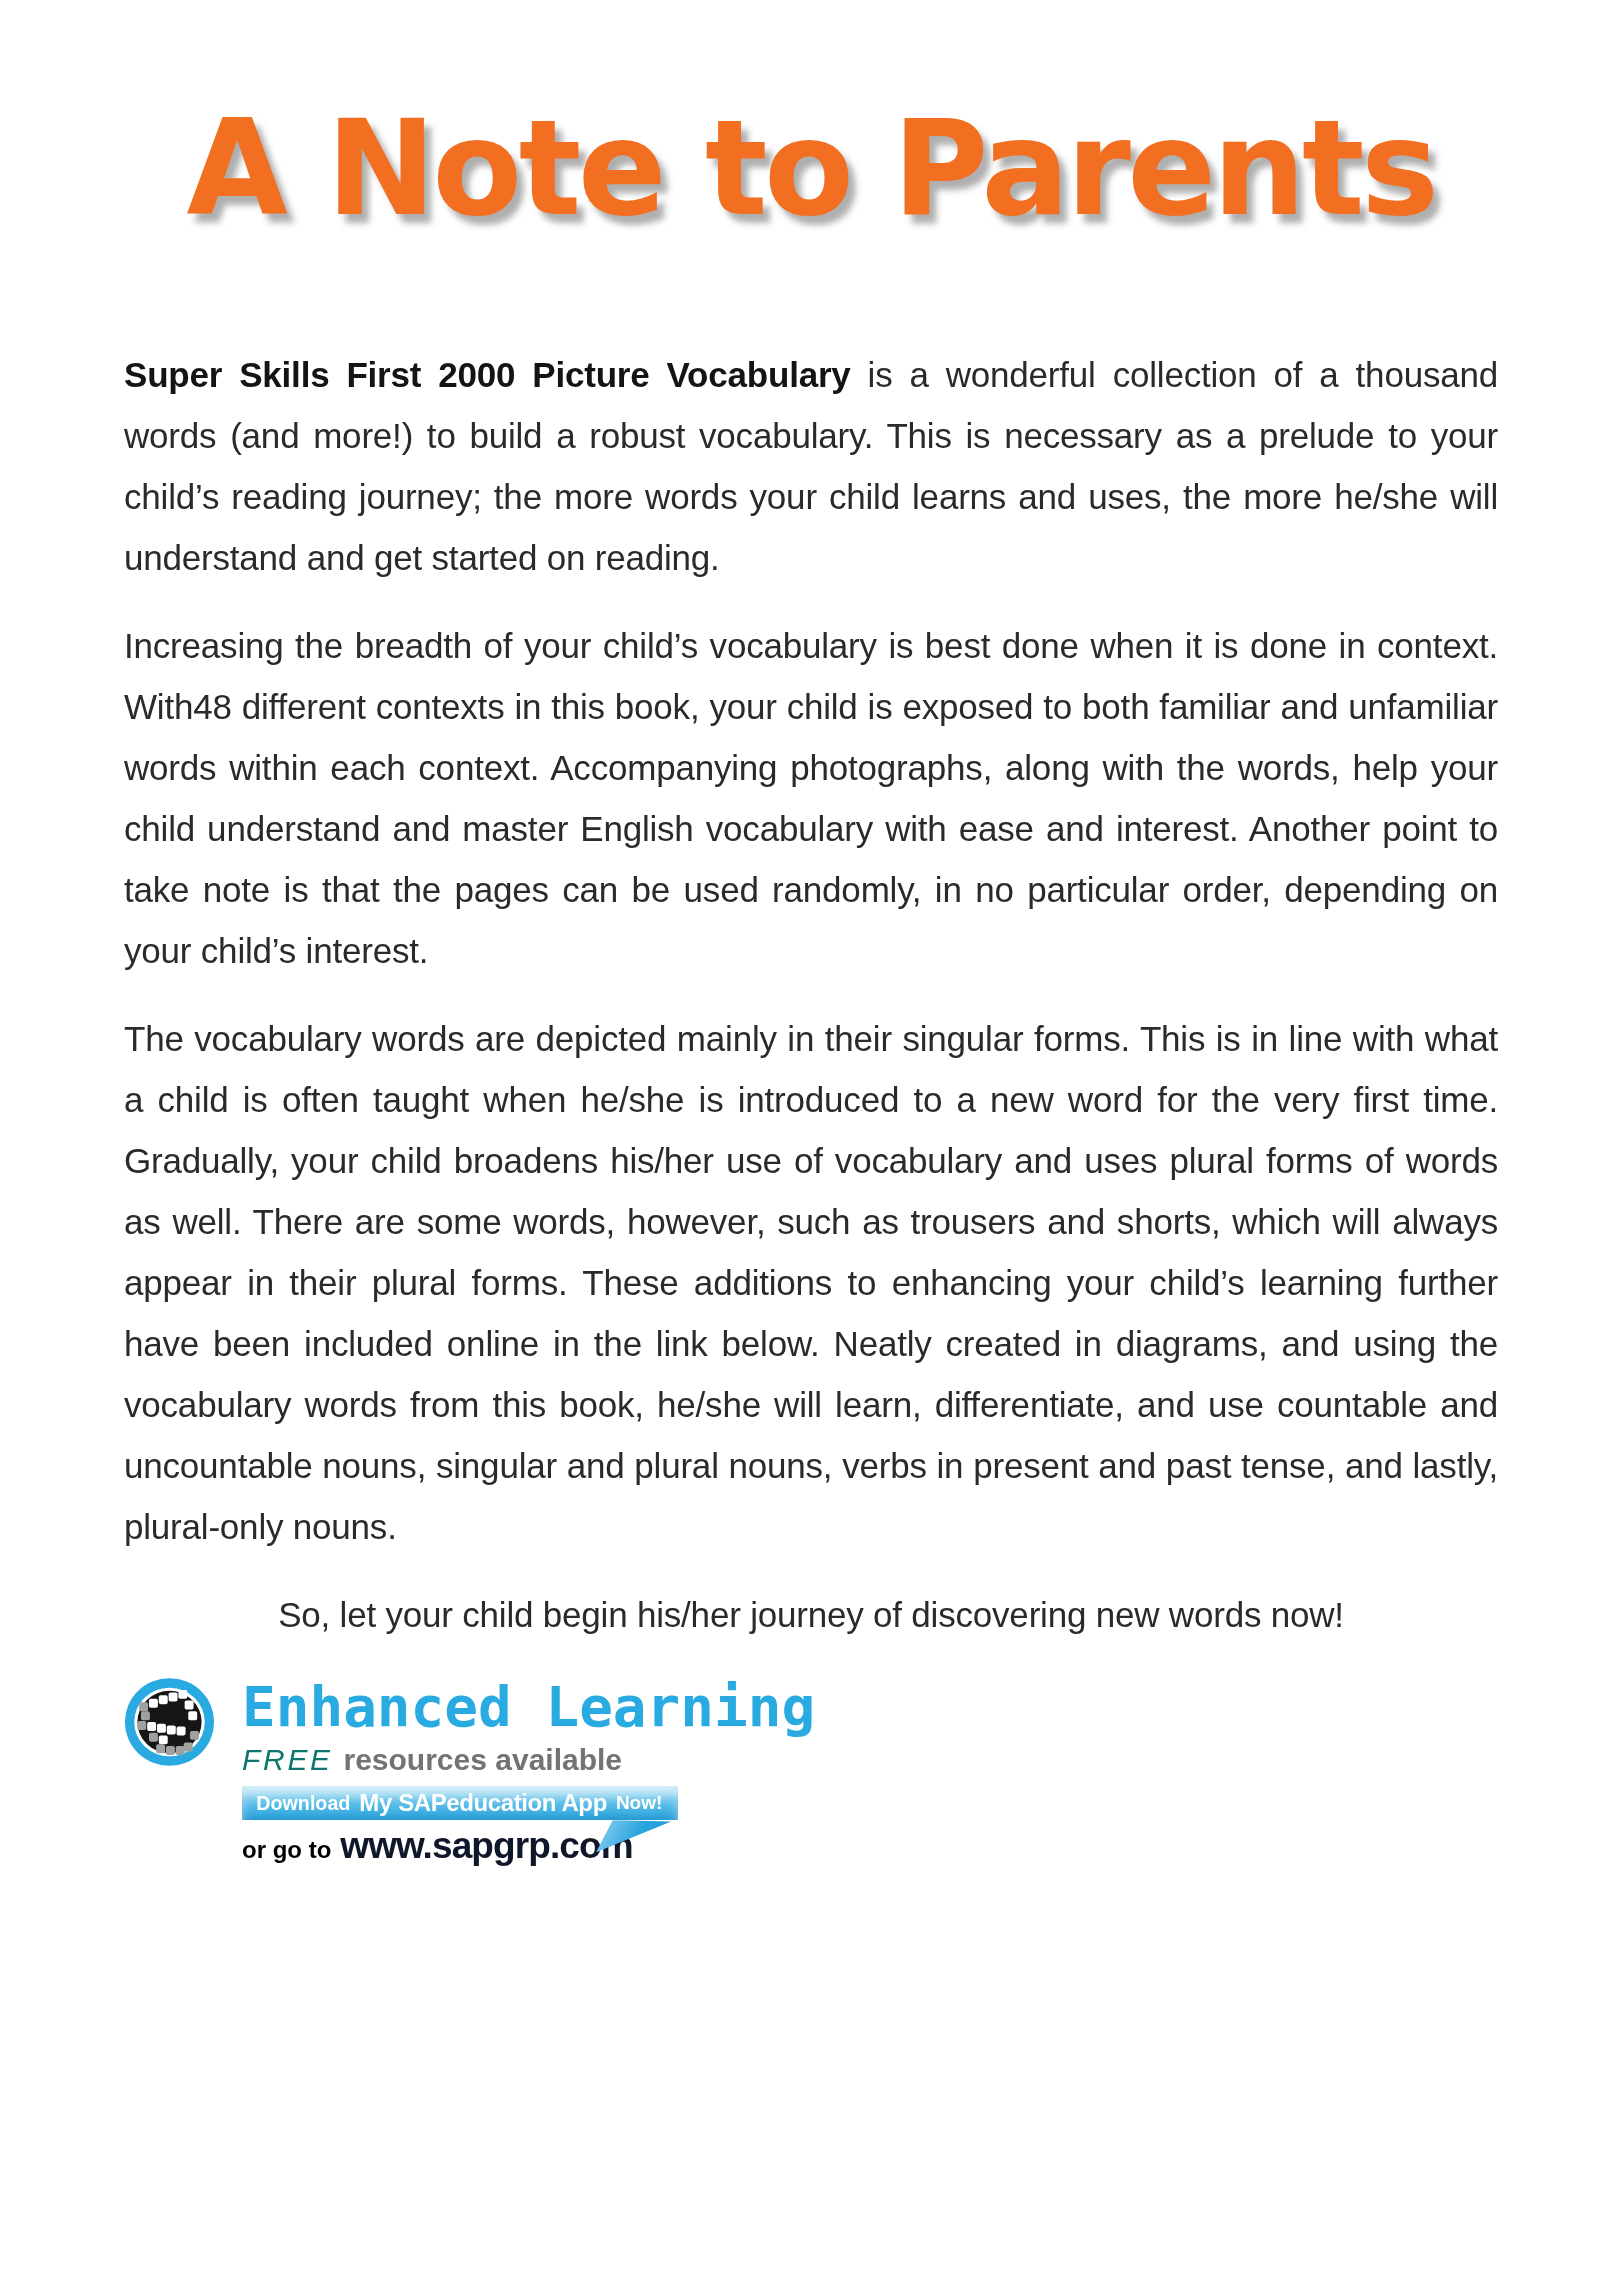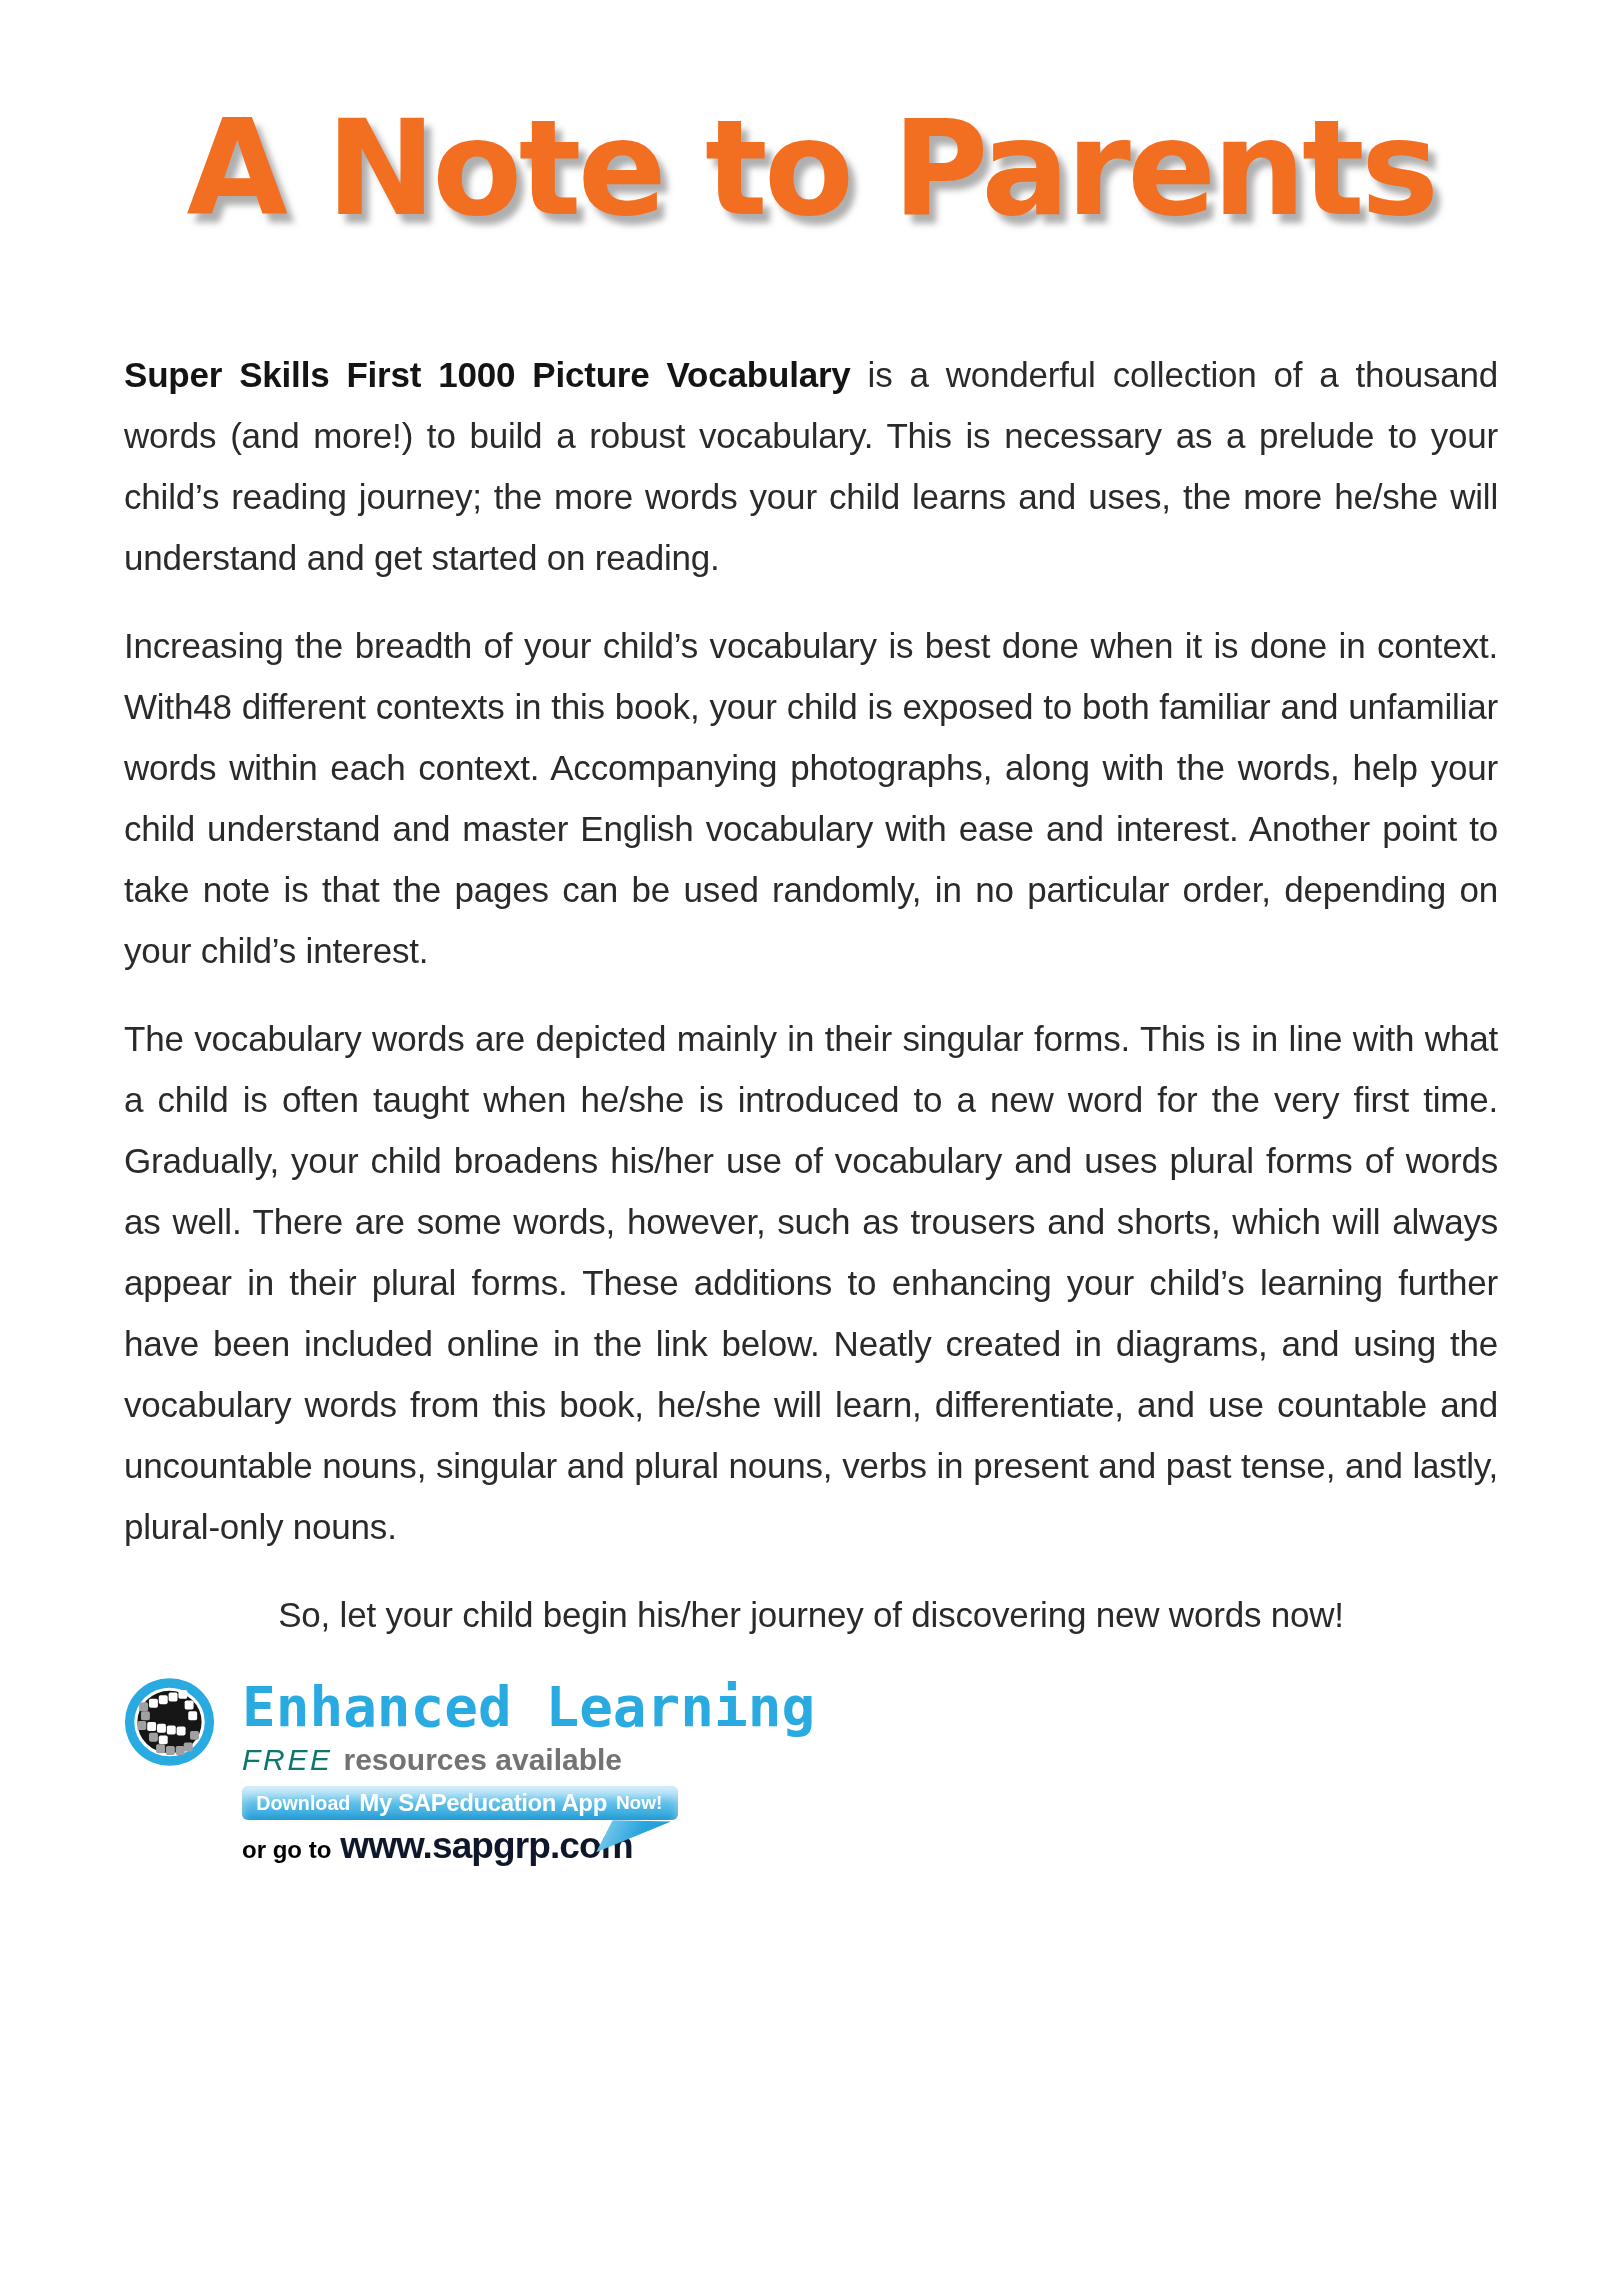--- a/index.html
+++ b/index.html
@@ -67,21 +67,21 @@
   }
   .free-rest{color:#737373;font-weight:bold;}
   .dl-banner{
     position:relative;
     display:inline-flex;
     align-items:center;
     gap:9px;
     margin-top:9px;
     height:34px;
     padding:0 16px 0 14.3px;
-    border-radius:6px;
+    border-radius:0;
     background:linear-gradient(180deg,#a9ddf4 0%,#5fc0ea 48%,#2aa5de 100%);
     box-shadow:inset 0 9px 10.7px rgba(255,255,255,0.55), inset 0 -3.6px 7.2px rgba(0,90,140,0.18);
     white-space:nowrap;
   }
   .dl-pre{color:#ffffff;font-weight:bold;font-size:19.7px;}
   .dl-main{color:#ffffff;font-weight:bold;font-size:24px;letter-spacing:-0.4px;}
   .dl-post{color:#ffffff;font-weight:bold;font-size:19px;}
   .bubble-tail{
     position:absolute;
     right:7.2px;
@@ -104,21 +104,21 @@
   }
 </style>
 </head>
 <body>
 
 <div class="page">
 
   <h1 class="title">A Note to Parents</h1>
 
   <section class="body-text">
-    <p><span class="lead-bold">Super Skills First 1000 Picture Vocabulary</span><span> is a wonderful collection of a thousand words (and more!) to build a robust vocabulary. This is necessary as a prelude to your child’s reading journey; the more words your child learns and uses, the more he/she will understand and get started on reading.</span></p>
+    <p><span class="lead-bold">Super Skills First 2000 Picture Vocabulary</span><span> is a wonderful collection of a thousand words (and more!) to build a robust vocabulary. This is necessary as a prelude to your child’s reading journey; the more words your child learns and uses, the more he/she will understand and get started on reading.</span></p>
     <p><span>Increasing the breadth of your child’s vocabulary is best done when it is done in context. With48 different contexts in this book, your child is exposed to both familiar and unfamiliar words within each context. Accompanying photographs, along with the words, help your child understand and master English vocabulary with ease and interest. Another point to take note is that the pages can be used randomly, in no particular order, depending on your child’s interest.</span></p>
     <p><span>The vocabulary words are depicted mainly in their singular forms. This is in line with what a child is often taught when he/she is introduced to a new word for the very first time. Gradually, your child broadens his/her use of vocabulary and uses plural forms of words as well. There are some words, however, such as trousers and shorts, which will always appear in their plural forms. These additions to enhancing your child’s learning further have been included online in the link below. Neatly created in diagrams, and using the vocabulary words from this book, he/she will learn, differentiate, and use countable and uncountable nouns, singular and plural nouns, verbs in present and past tense, and lastly, plural-only nouns.</span></p>
     <p class="closing-line"><span>So, let your child begin his/her journey of discovering new words now!</span></p>
   </section>
 
   <div class="badge">
     <div class="badge-icon">
       <svg viewBox="0 0 102 100" xmlns="http://www.w3.org/2000/svg" aria-hidden="true">
         <ellipse cx="51" cy="50" rx="50" ry="49" fill="#29ABE2"></ellipse>
         <ellipse cx="51" cy="50" rx="39.5" ry="38.5" fill="#ffffff"></ellipse>

